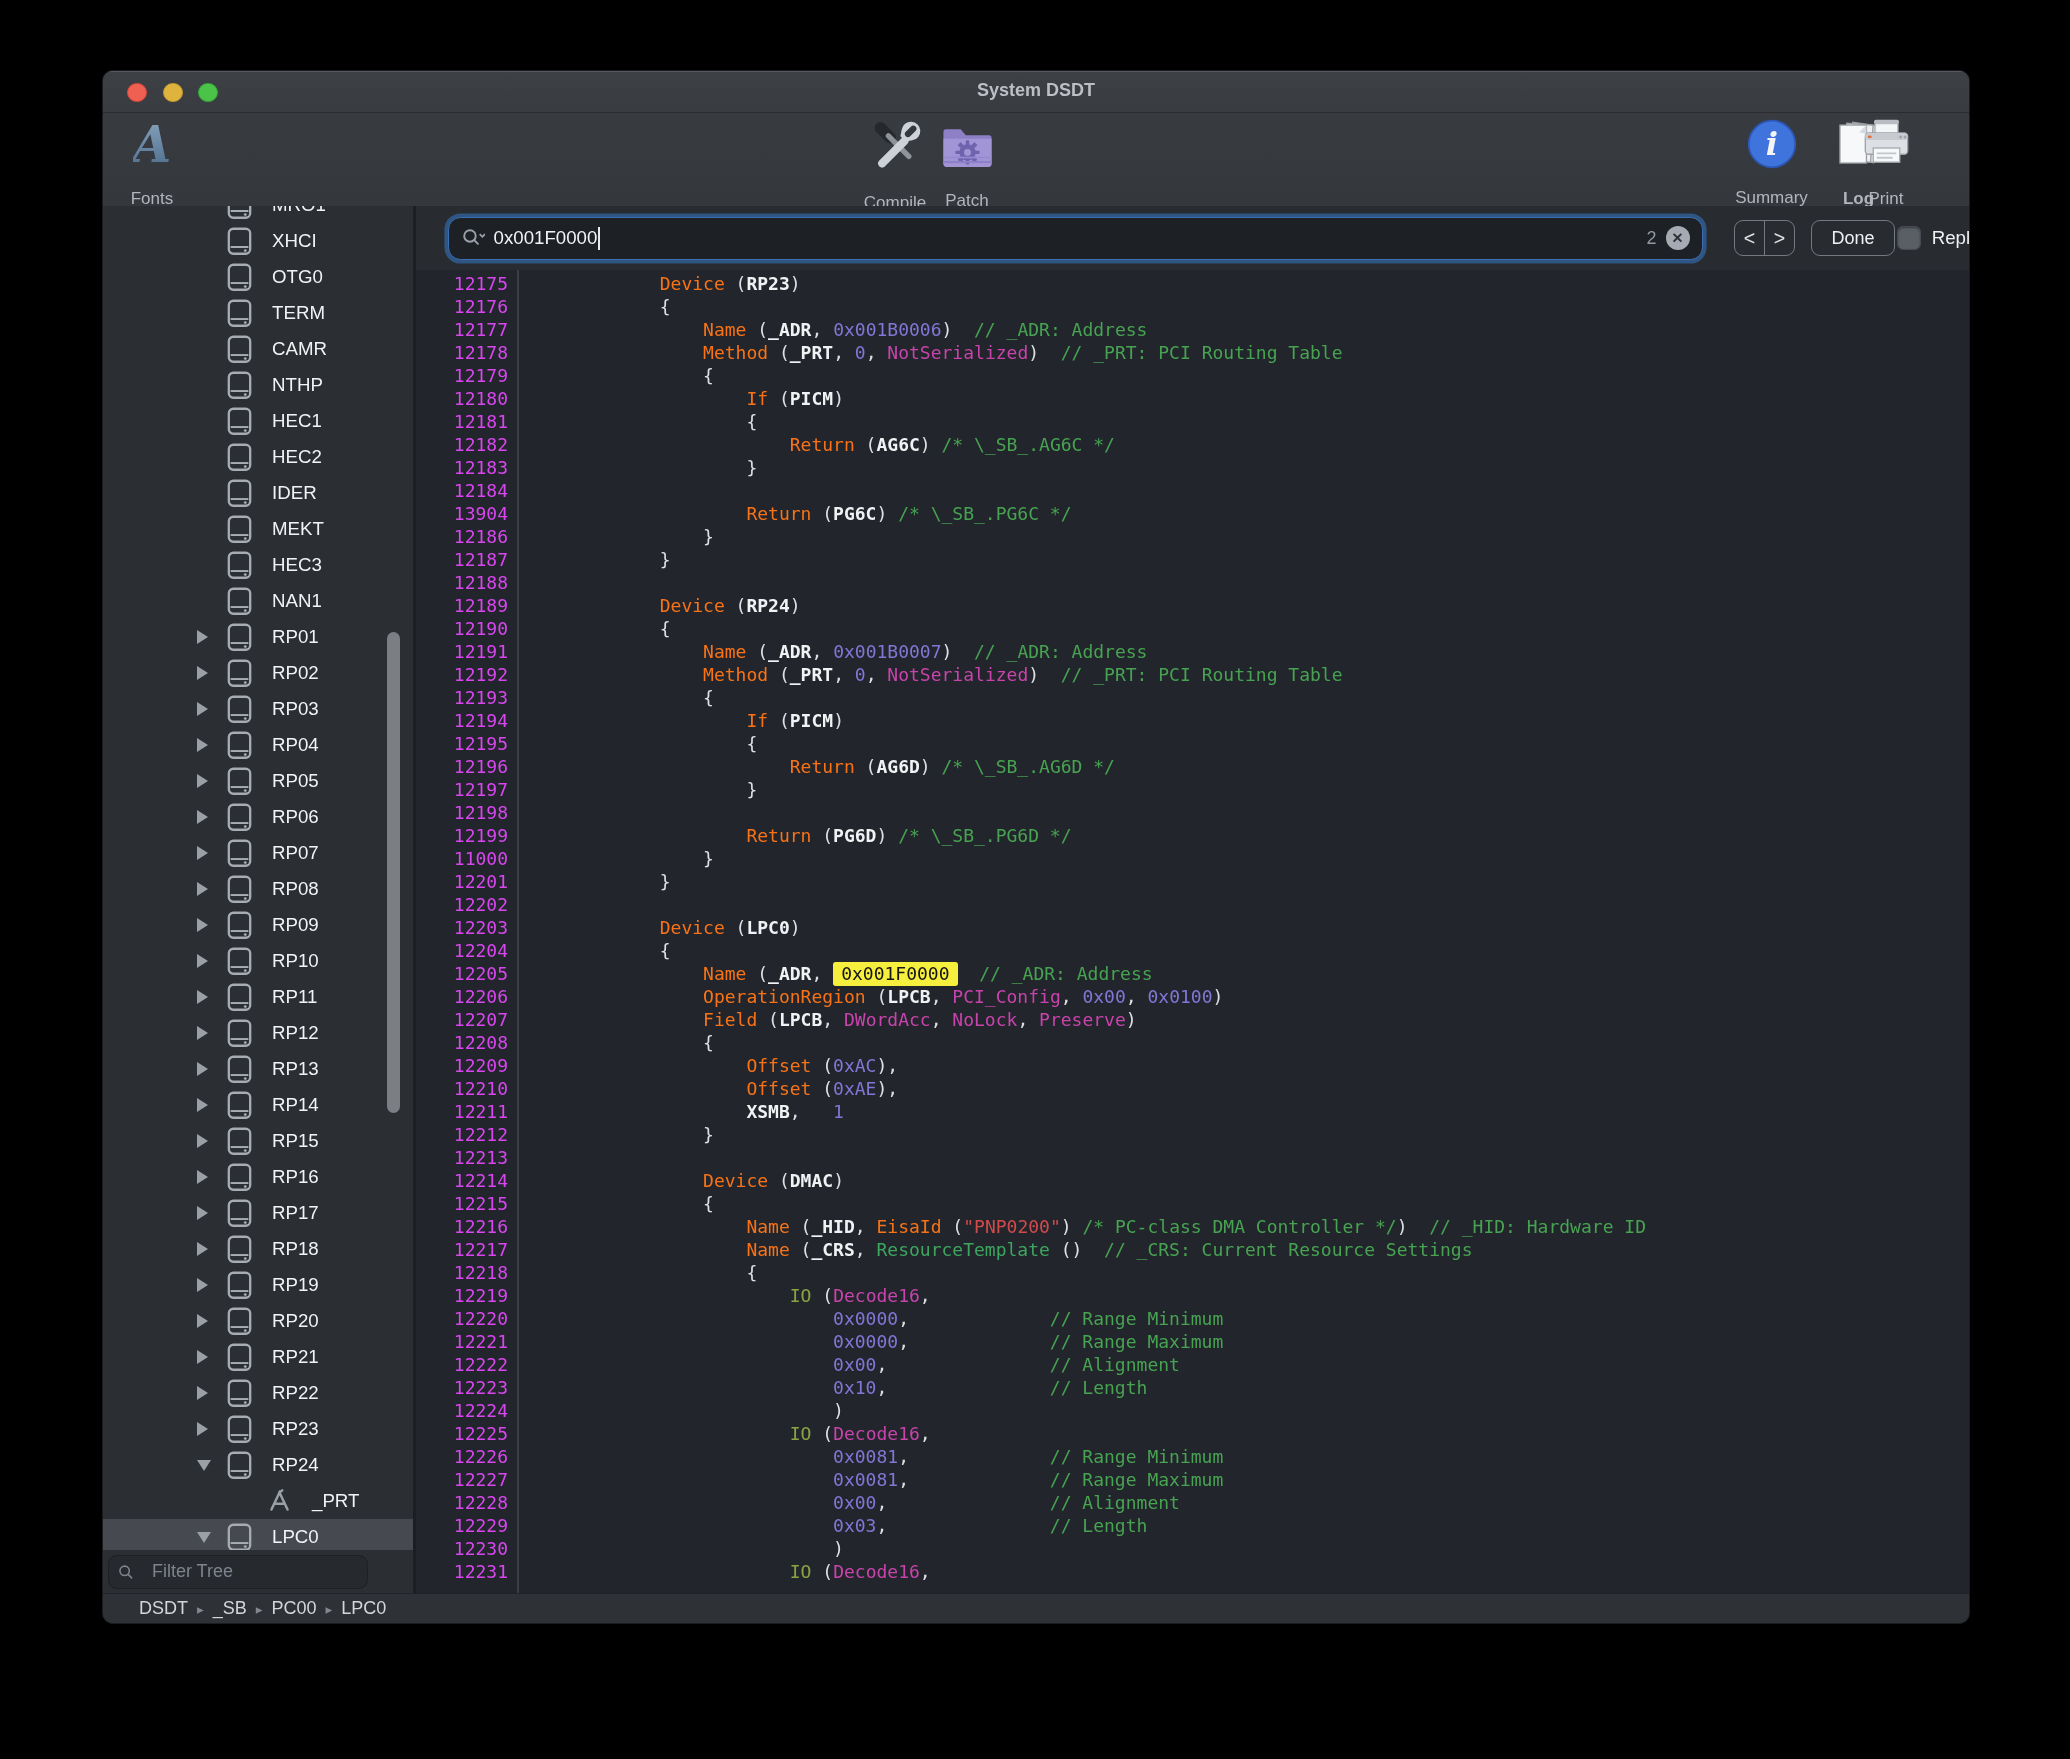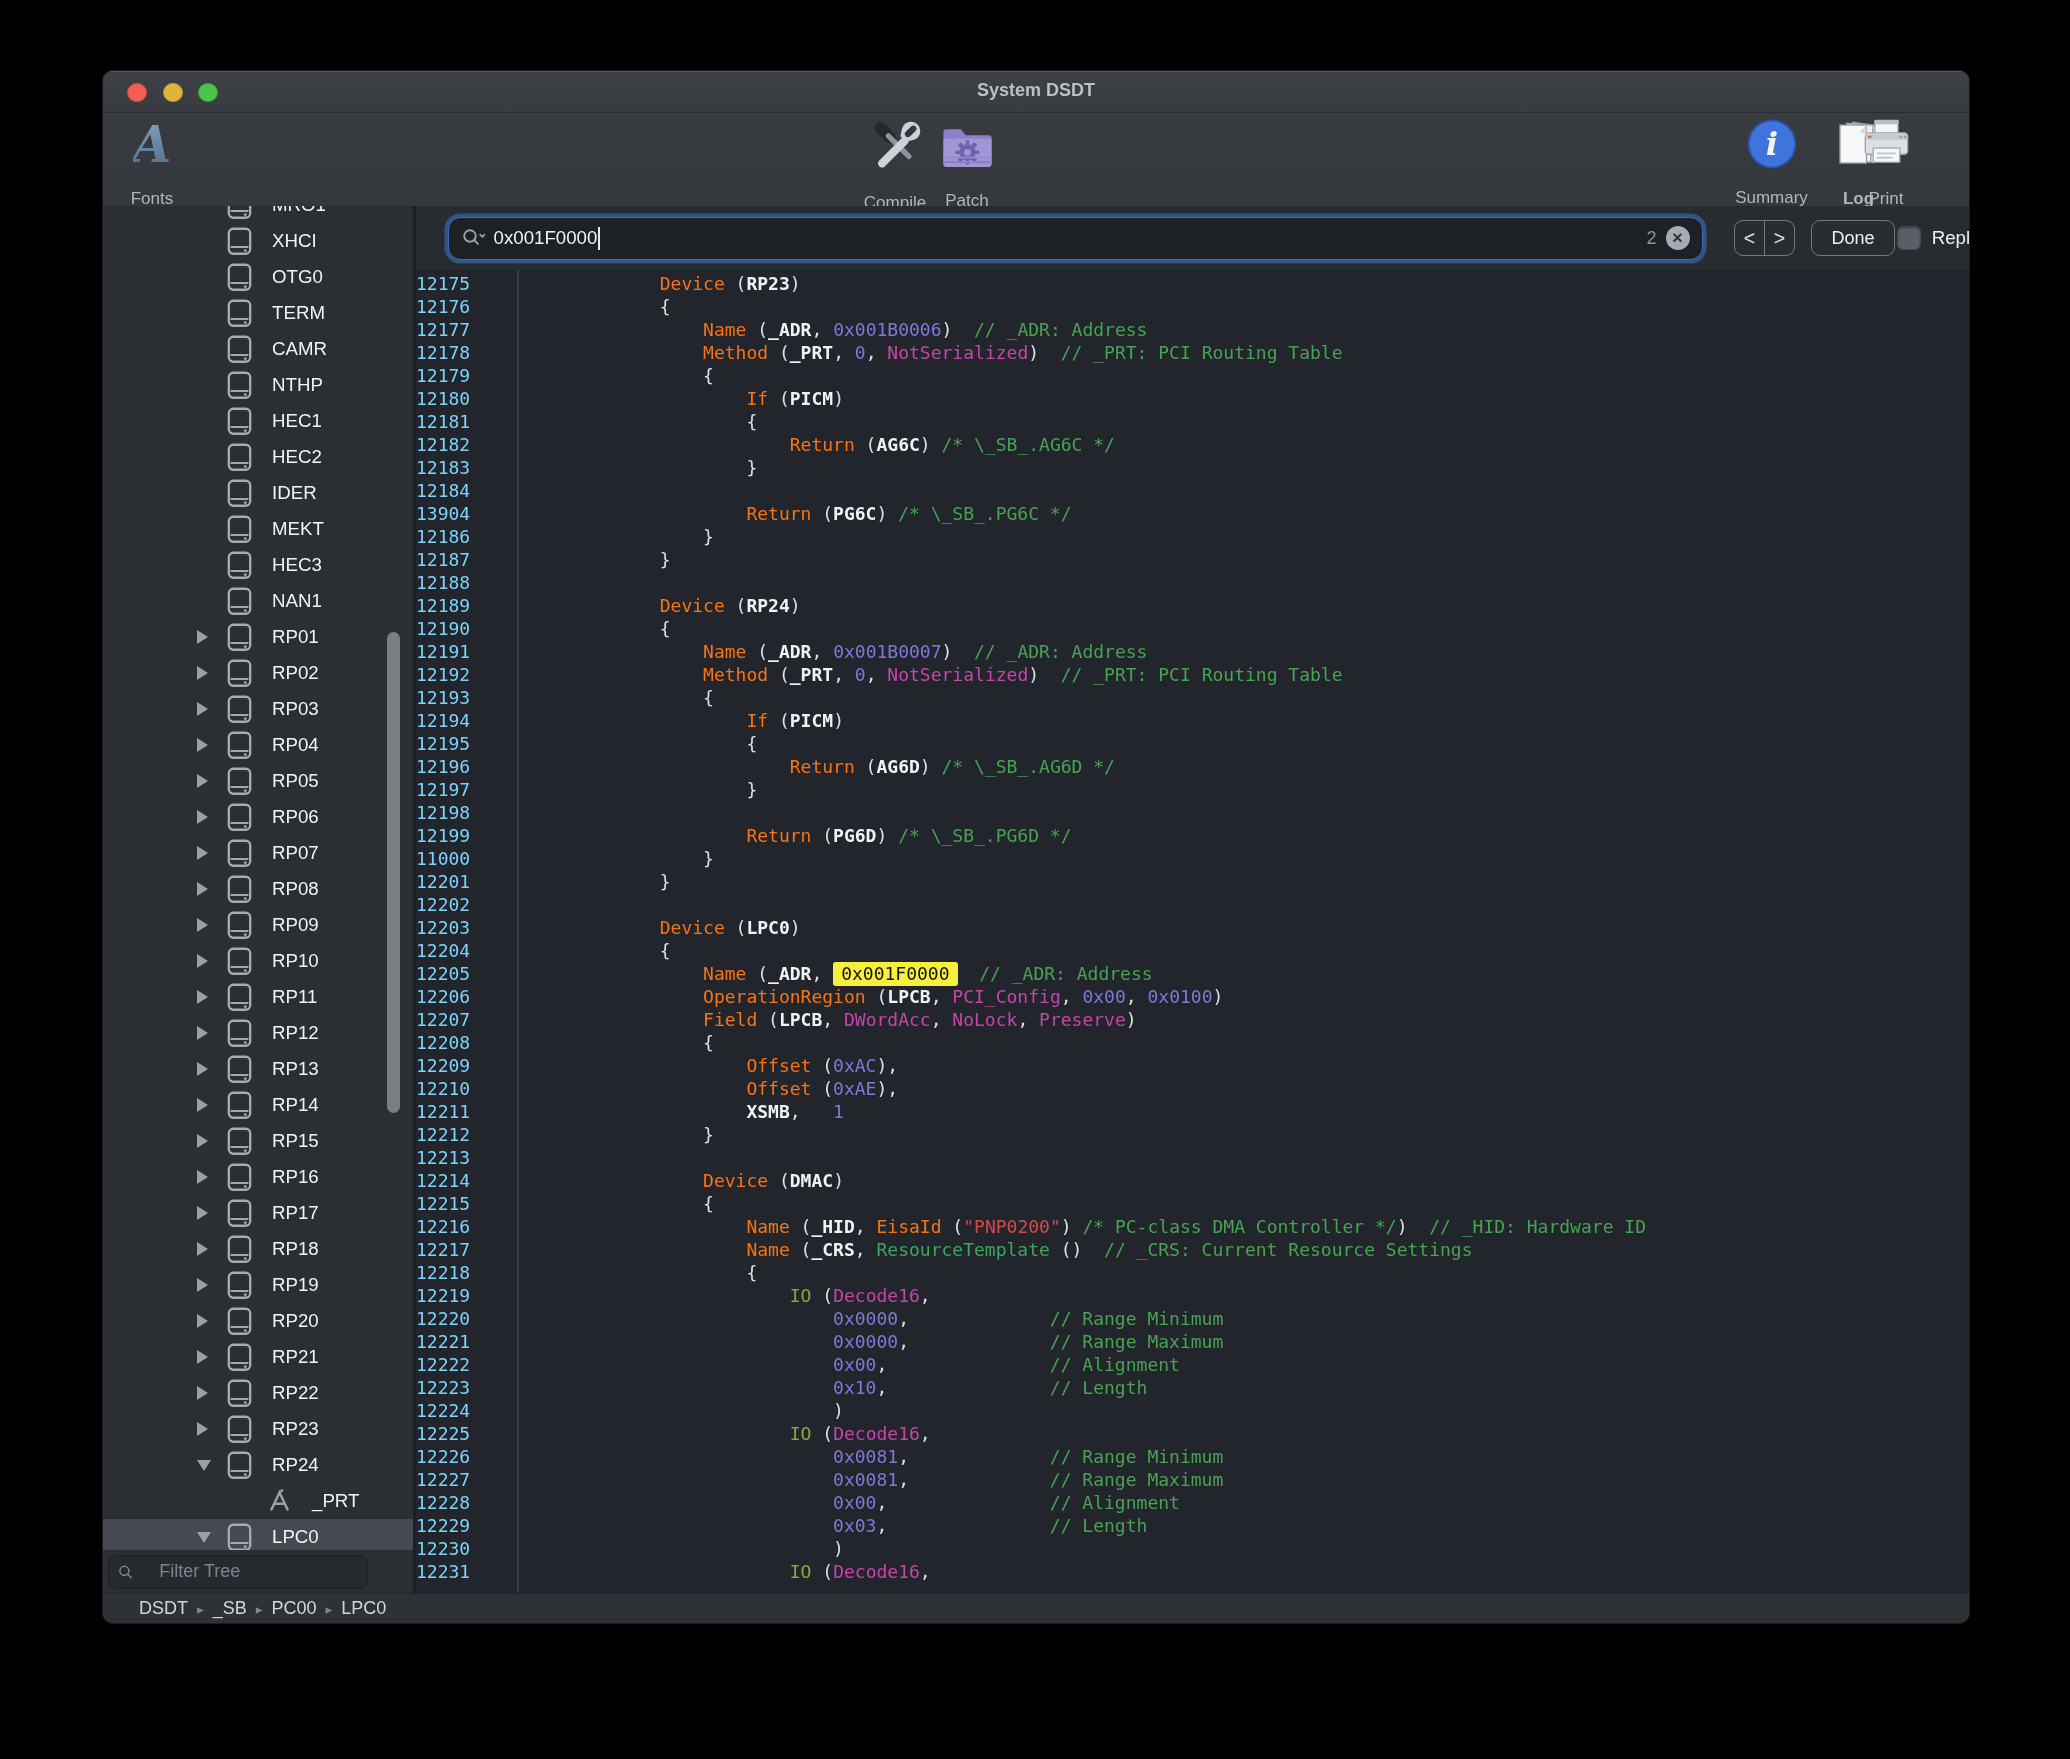--- a/index.html
+++ b/index.html
@@ -45,41 +45,41 @@
   .done-btn{position:absolute;left:1395px;top:14.3px;height:36px;padding:0 19.6px;border:1.8px solid #75797f;border-radius:9px;
     color:#eef0f2;font-size:18px;display:flex;align-items:center;}
   .replace-wrap{position:absolute;left:1481px;top:14.3px;height:36px;display:flex;align-items:center;gap:10.7px;}
   .checkbox{width:24px;height:24px;border-radius:6.2px;background:#5a5f66;border:0.9px solid #484c52;box-shadow:inset 0 0.9px 1.8px rgba(0,0,0,.4);}
   .replace-label{color:#eef0f2;font-size:18.7px;}
   
   .code-wrap{position:absolute;left:0;top:64px;right:0;bottom:0;overflow:hidden;
     font-family:"DejaVu Sans Mono",monospace;font-size:18px;line-height:23px;}
   .gutter-sep{position:absolute;left:101px;top:0;bottom:0;width:1.8px;background:#393d44;}
   .code-line{position:relative;height:23px;white-space:pre;}
-  .lineno{position:absolute;left:0;width:92px;text-align:left;color:#7dd3fc;}
+  .lineno{position:absolute;left:0;width:92px;text-align:right;color:#d946ef;}
   .ltext{position:absolute;left:157px;}
   .tk-p{color:#dce0e5;} .tk-k{color:#f97316;} .tk-i{color:#f0f2f4;font-weight:700;}
   .tk-n{color:#8376d6;} .tk-m{color:#c843ab;} .tk-c{color:#47a351;} .tk-s{color:#d14b4b;}
   .tk-o{color:#8ba442;} .tk-g{color:#3da65e;}
   .tk-hl{background:#f7ef3e;color:#141414;border-radius:2.7px;padding:0.9px 8px 1.8px;}
   
   .tree{margin-top:-18.7px;}
   .tree-row{height:36px;display:flex;align-items:center;position:relative;color:#f2f3f5;font-size:18.7px;}
   .tree-row.selected{background:#46494f;}
   .arrow{position:absolute;left:94px;width:0;height:0;}
   .arrow.collapsed{border-left:11.6px solid #9ba0a6;border-top:7.1px solid transparent;border-bottom:7.1px solid transparent;}
   .arrow.expanded{border-top:11.6px solid #9ba0a6;border-left:7.1px solid transparent;border-right:7.1px solid transparent;}
   .t-icon{position:absolute;left:123px;width:27px;height:28.5px;display:flex;align-items:center;justify-content:center;}
   .t-label{position:absolute;left:169px;}
   .tree-row.child .t-icon{left:163px;} .tree-row.child .t-label{left:209px;}
   .scroll-thumb{position:absolute;left:284px;top:426px;width:13.4px;height:481px;border-radius:7.1px;background:#898d93;opacity:.85;}
   
   .filter-row{position:absolute;left:0;bottom:0;width:310px;height:43px;background:#2b2e33;display:flex;align-items:center;}
   .filter-box{margin-left:5.3px;width:260px;height:34px;background:#26292e;border:0.9px solid #1d2024;border-radius:9px;
-    display:flex;align-items:center;padding:0 9px;gap:24px;}
+    display:flex;align-items:center;padding:0 9px;gap:16px;}
   .filter-box input{background:transparent;border:none;outline:none;color:#d6d9dd;font-size:18px;width:100%;
     font-family:"Liberation Sans",sans-serif;}
   .filter-box input::placeholder{color:#7f848c;}
   .statusbar{position:absolute;left:0;right:0;bottom:0;height:30px;background:#2e3136;border-top:0.9px solid #202329;
     display:flex;align-items:center;padding-left:36px;color:#d3d6da;font-size:18px;}
   .crumb-sep{color:#83878e;font-size:13.4px;margin:0 9px;}
 </style>
 </head>
 <body>
 

